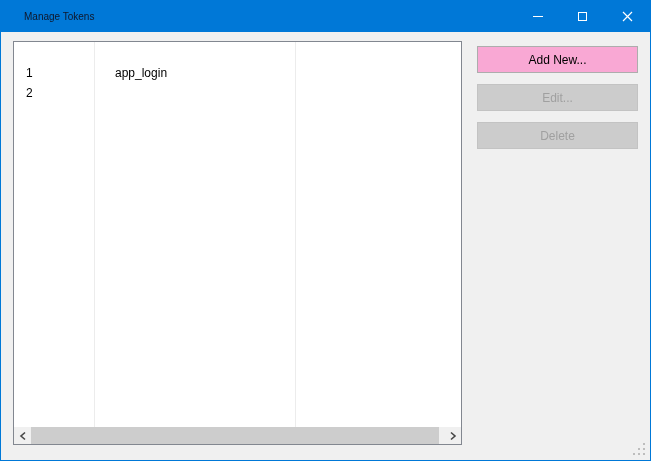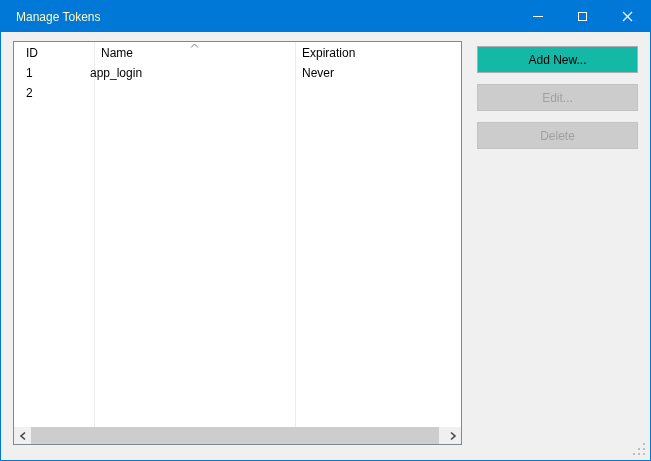--- a/index.html
+++ b/index.html
@@ -17,21 +17,21 @@
     border: 1px solid #0078d7;
     background: #f0f0f0;
   }
   
   .titlebar {
     position: absolute; top: 0; left: 0; right: 0; height: 31px;
     background: #0078d7;
     display: flex; align-items: center;
   }
   .titlebar-title {
-    color: #fef9c3; padding-left: 15px; font-size: 12px;
+    color: #0f172a; padding-left: 23px; font-size: 10px;
     white-space: nowrap;
   }
   .caption-buttons {
     position: absolute; right: 0; top: 0; height: 31px; display: flex;
   }
   .caption-btn {
     width: 45px; height: 31px;
     display: flex; align-items: center; justify-content: center;
     background: transparent; border: none; padding: 0; margin: 0;
     cursor: default;
@@ -66,21 +66,21 @@
     position: absolute; left: 176px; top: 1px; width: 9px; height: 5px;
   }
   .lv-rows { position: absolute; top: 21px; left: 0; right: 0; }
   .lv-row { position: relative; height: 20px; }
   .cell {
     position: absolute; top: 0; height: 20px;
     display: flex; align-items: center;
     color: #000000; white-space: nowrap; overflow: hidden;
   }
   .cell.c0 { left: 0; width: 80px; padding-left: 12px; }
-  .cell.c1 { left: 69px; width: 201px; padding-left: 7px; }
+  .cell.c1 { left: 80px; width: 201px; padding-left: 21px; }
   .cell.c2 { left: 281px; width: 166px; padding-left: 7px; }
   
   .hscrollbar {
     position: absolute; left: 0; right: 0; bottom: 0; height: 17px;
     background: #f0f0f0;
   }
   .sb-arrow {
     position: absolute; top: 0; width: 17px; height: 17px;
     background: #f0f0f0; border: none; padding: 0; margin: 0;
     display: flex; align-items: center; justify-content: center;
@@ -88,21 +88,21 @@
   .sb-arrow.left { left: 0; }
   .sb-arrow.right { right: 0; }
   .sb-thumb {
     position: absolute; left: 17px; top: 0; width: 408px; height: 17px;
     background: #cdcdcd;
   }
   
   .action-btn {
     position: absolute; left: 476px; width: 161px; height: 27px;
     font-family: "Liberation Sans", sans-serif; font-size: 12px;
-    background: #14b8a6; border: 1px solid #adadad; color: #000000;
+    background: #f9a8d4; border: 1px solid #adadad; color: #000000;
     display: flex; align-items: center; justify-content: center;
     padding: 0; margin: 0;
   }
   .action-btn.add { top: 45px; }
   .action-btn.edit { top: 83px; }
   .action-btn.delete { top: 121px; }
   .action-btn.is-disabled {
     background: #cccccc; border-color: #c3c3c3; color: #a0a0a0;
   }
   
@@ -128,40 +128,25 @@
         </svg>
       </button>
     </div>
   </div>
 
   <div class="listview">
     <div class="lv-inner">
       <div class="col-line c1"></div>
       <div class="col-line c2"></div>
 
-      <div class="lv-header">
-        <div class="hcell h0">
-          <span>ID</span>
-        </div>
-        <div class="hcell h1">
-          <span>Name</span>
-        </div>
-        <div class="hcell h2">
-          <span>Expiration</span>
-        </div>
-        <svg class="sort-arrow" width="9" height="5" viewBox="0 0 9 5">
-          <polyline points="1,4.5 4.5,1 8,4.5" stroke="#7a7a7a" stroke-width="1" fill="none"></polyline>
-        </svg>
-      </div>
 
       <div class="lv-rows">
         <div class="lv-row">
           <div class="cell c0">1</div>
           <div class="cell c1">app_login</div>
-          <div class="cell c2">Never</div>
         </div>
         <div class="lv-row">
           <div class="cell c0">2</div>
         </div>
       </div>
 
       <div class="hscrollbar">
         <button class="sb-arrow left">
           <svg width="8" height="10" viewBox="0 0 8 10">
             <polyline points="6,1.5 2,5 6,8.5" stroke="#464646" stroke-width="1.6" fill="none"></polyline>

